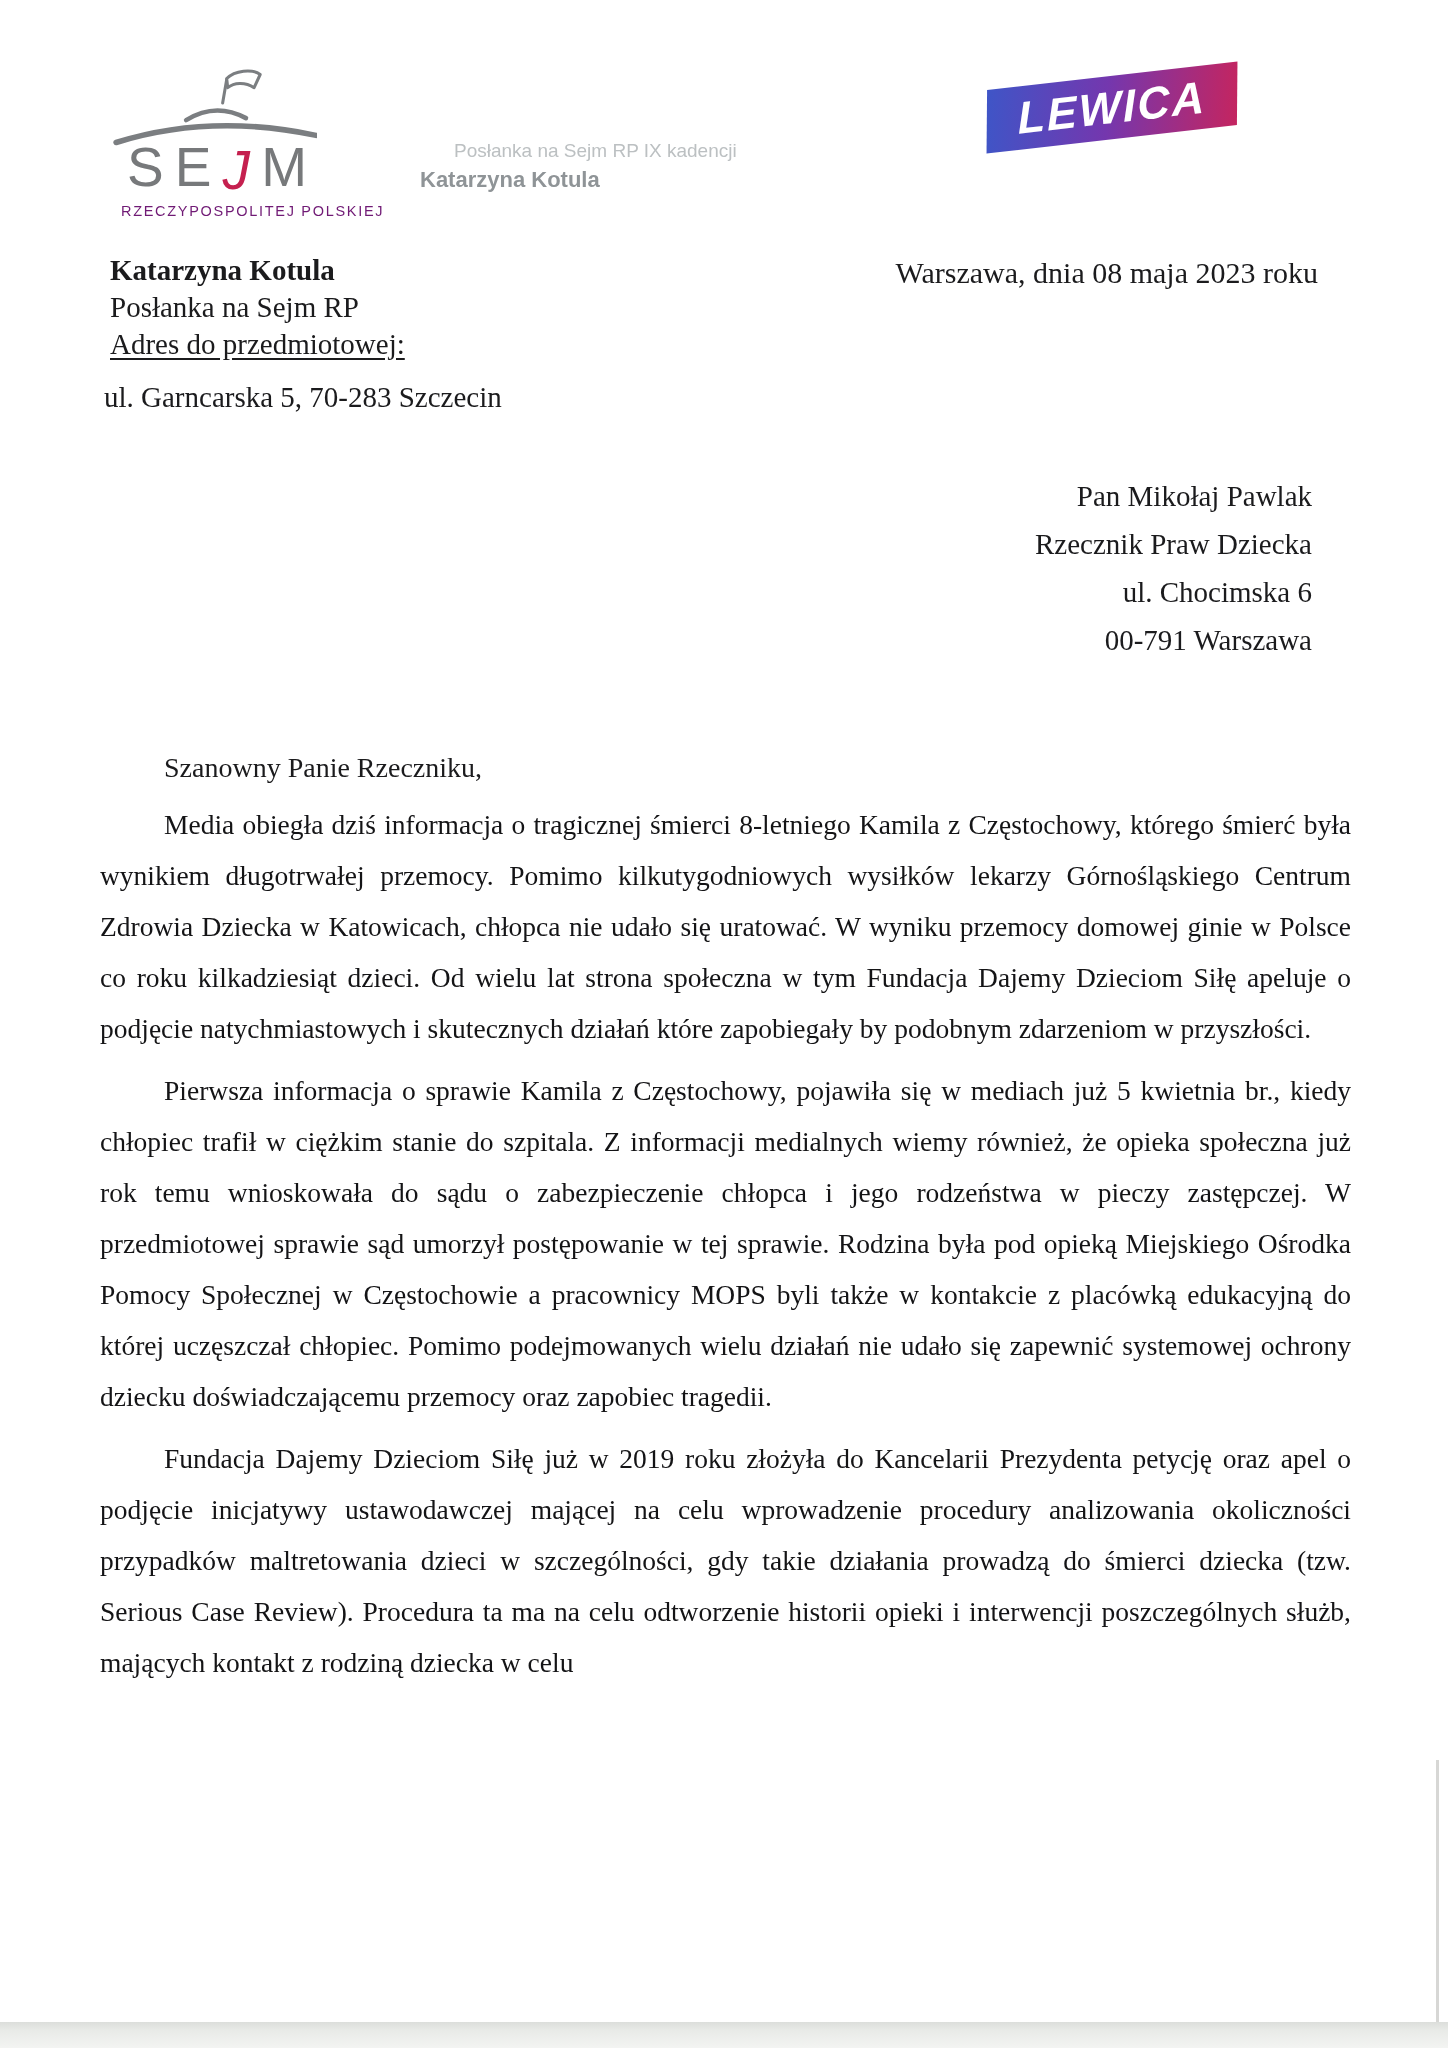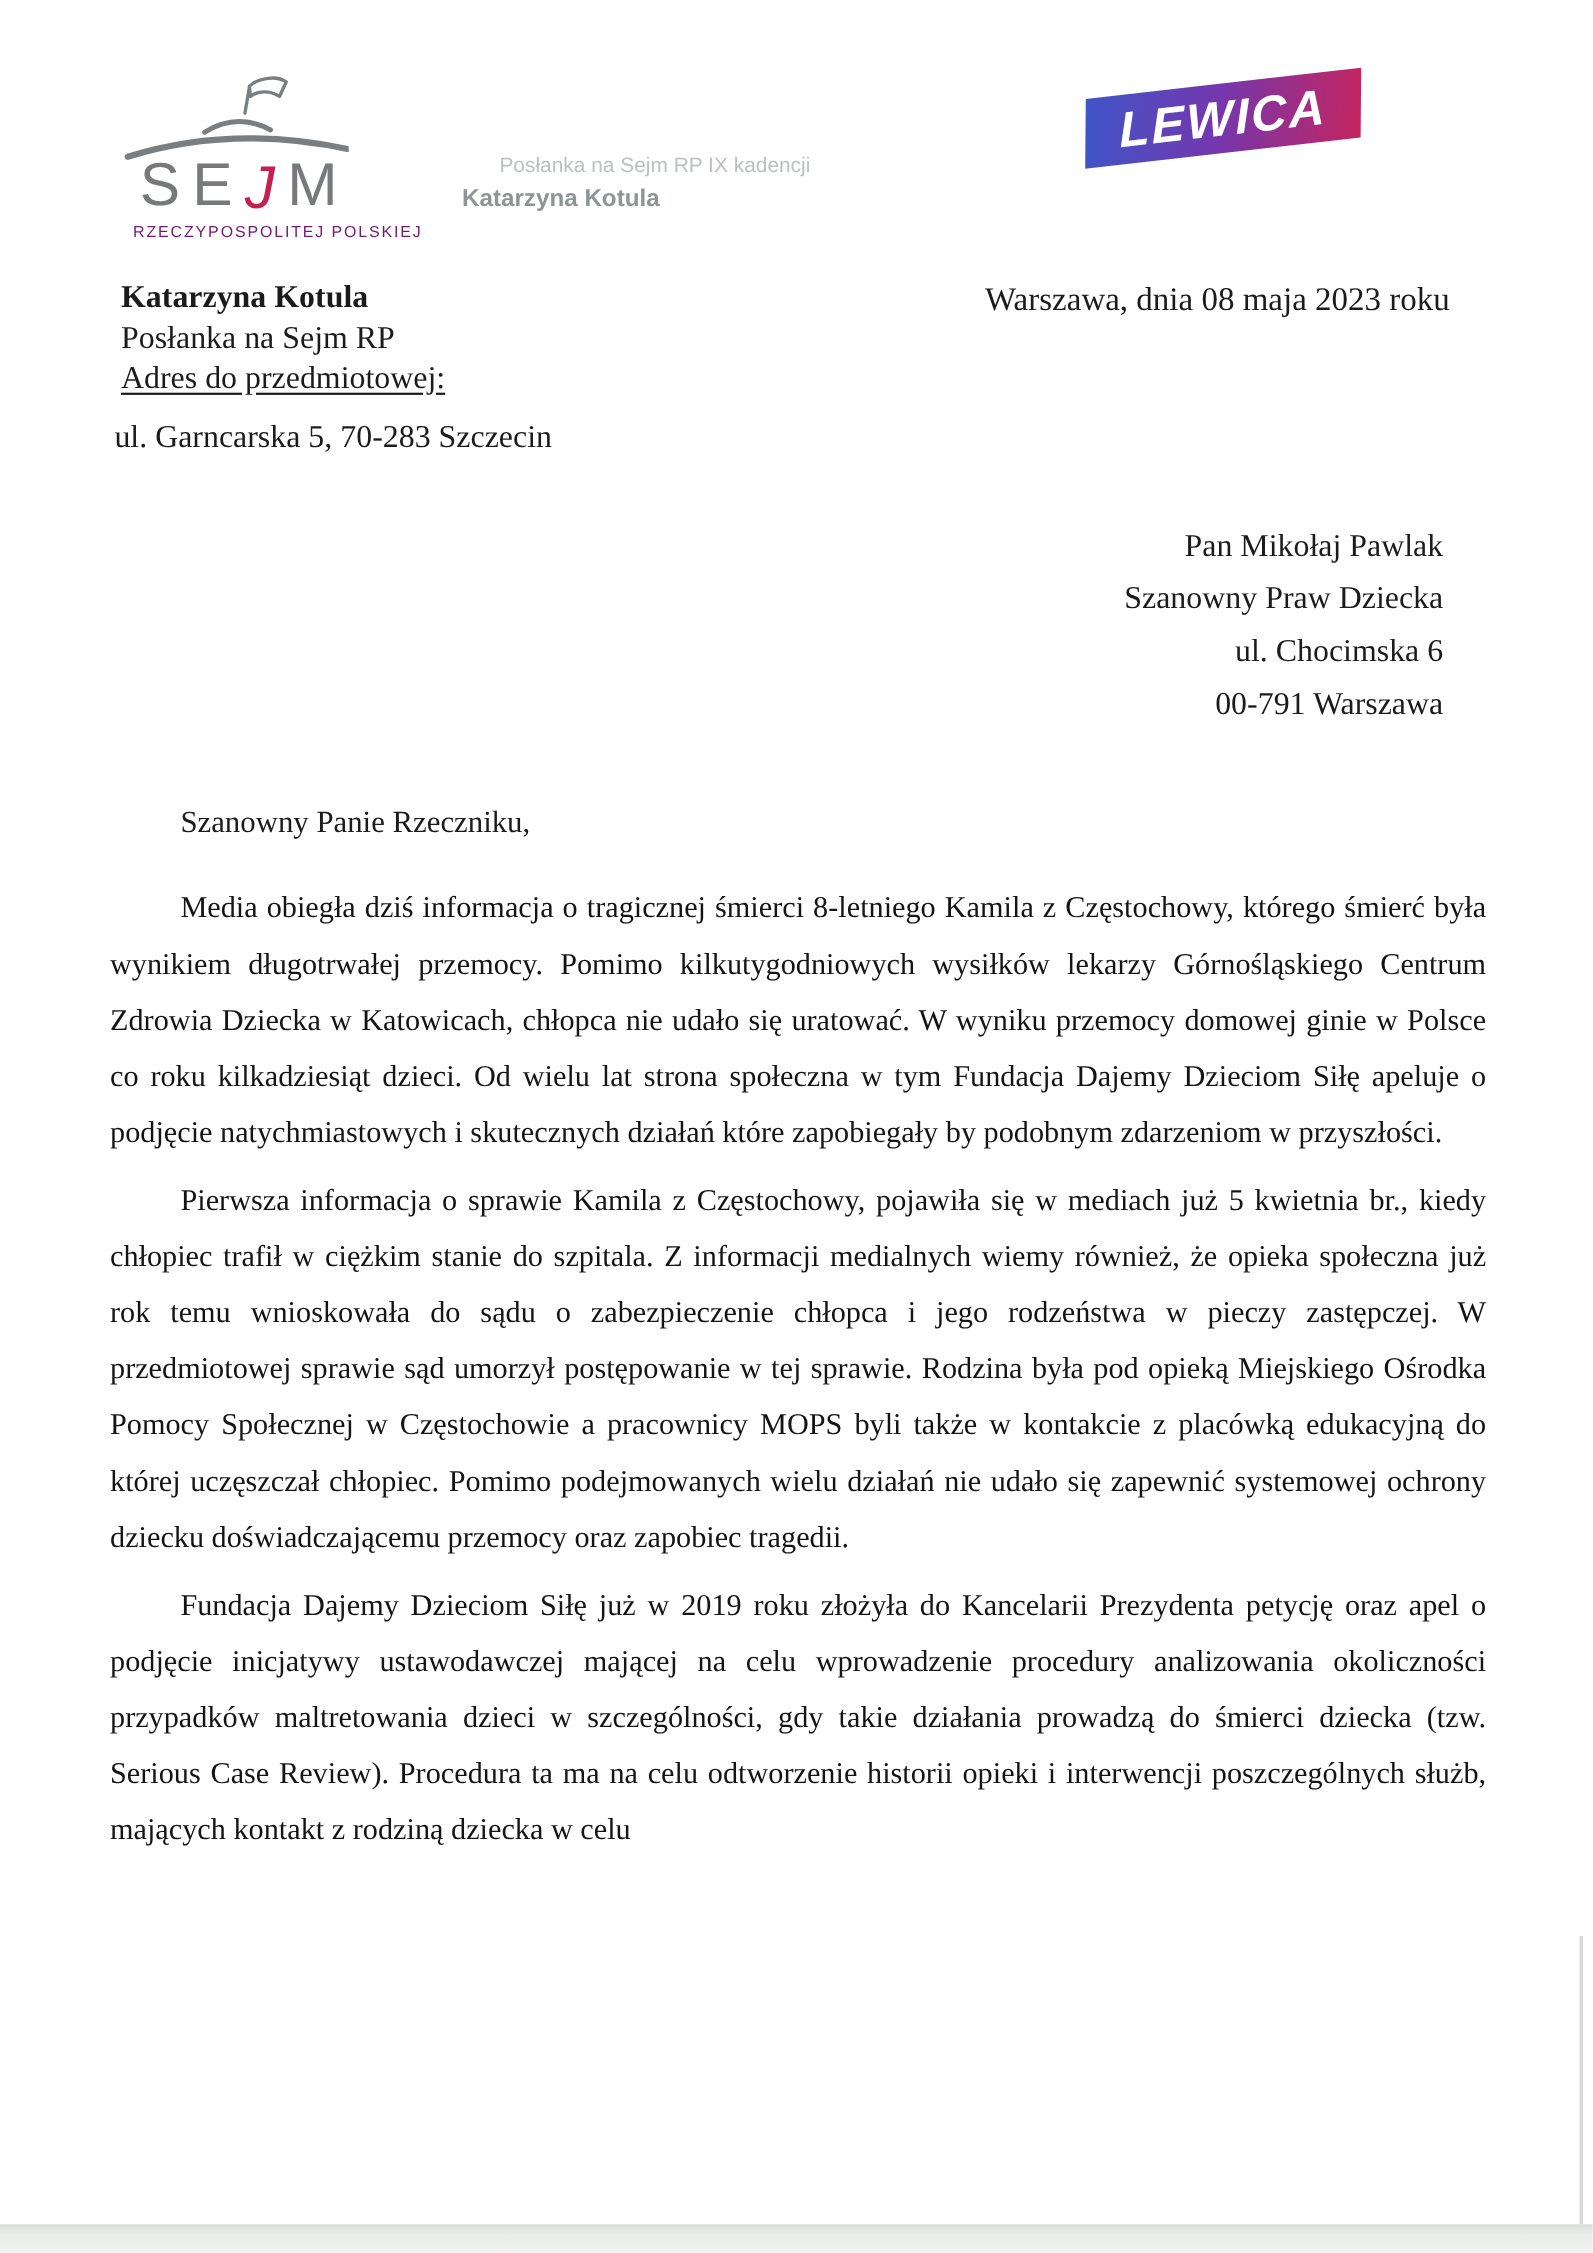--- a/index.html
+++ b/index.html
@@ -53,21 +53,21 @@
   .dateline { position:absolute; top:256px; right:130px; font-size:30px; }
 
   .sender { position:absolute; left:110px; top:252px; font-size:29px; line-height:37px; }
   .sender .name  { font-weight:700; }
   .sender .label { text-decoration:underline; text-underline-offset:4px; }
   .sender .addr  { margin-top:16px; margin-left:-6px; }
 
   .recipient { position:absolute; right:136px; top:472px; text-align:right; font-size:29px; line-height:48px; }
   .recipient .b { font-weight:400; }
 
-  .salutation { position:absolute; left:164px; top:732px; font-size:28px; }
+  .salutation { position:absolute; left:164px; top:752px; font-size:28px; }
 
   .body-text { position:absolute; left:100px; right:97px; top:799px; }
   .body-text p {
     margin:0 0 11px 0;
     font-size:27.5px; line-height:51px;
     text-align:justify; text-indent:64px;
     color:#141416;
   }
 
   
@@ -116,21 +116,21 @@
 
 <div class="sender">
   <div class="name">Katarzyna Kotula</div>
   <div class="role">Posłanka na Sejm RP</div>
   <div class="label">Adres do przedmiotowej:</div>
   <div class="addr">ul. Garncarska 5, 70-283 Szczecin</div>
 </div>
 
 <div class="recipient">
   <div class="b">Pan Mikołaj Pawlak</div>
-  <div class="b">Szanowny Praw Dziecka</div>
+  <div class="b">Rzecznik Praw Dziecka</div>
   <div>ul. Chocimska 6</div>
   <div>00-791 Warszawa</div>
 </div>
 
 <div class="salutation">Szanowny Panie Rzeczniku,</div>
 
 <div class="body-text">
   <p>Media obiegła dziś informacja o tragicznej śmierci 8-letniego Kamila z Częstochowy, którego śmierć była wynikiem długotrwałej przemocy. Pomimo kilkutygodniowych wysiłków lekarzy Górnośląskiego Centrum Zdrowia Dziecka w Katowicach, chłopca nie udało się uratować. W wyniku przemocy domowej ginie w Polsce co roku kilkadziesiąt dzieci. Od wielu lat strona społeczna w tym Fundacja Dajemy Dzieciom Siłę apeluje o podjęcie natychmiastowych i skutecznych działań które zapobiegały by podobnym zdarzeniom w przyszłości.</p>
   <p>Pierwsza informacja o sprawie Kamila z Częstochowy, pojawiła się w mediach już 5 kwietnia br., kiedy chłopiec trafił w ciężkim stanie do szpitala. Z informacji medialnych wiemy również, że opieka społeczna już rok temu wnioskowała do sądu o zabezpieczenie chłopca i jego rodzeństwa w pieczy zastępczej. W przedmiotowej sprawie sąd umorzył postępowanie w tej sprawie. Rodzina była pod opieką Miejskiego Ośrodka Pomocy Społecznej w Częstochowie a pracownicy MOPS byli także w kontakcie z placówką edukacyjną do której uczęszczał chłopiec. Pomimo podejmowanych wielu działań nie udało się zapewnić systemowej ochrony dziecku doświadczającemu przemocy oraz zapobiec tragedii.</p>
   <p>Fundacja Dajemy Dzieciom Siłę już w 2019 roku złożyła do Kancelarii Prezydenta petycję oraz apel o podjęcie inicjatywy ustawodawczej mającej na celu wprowadzenie procedury analizowania okoliczności przypadków maltretowania dzieci w szczególności, gdy takie działania prowadzą do śmierci dziecka (tzw. Serious Case Review). Procedura ta ma na celu odtworzenie historii opieki i interwencji poszczególnych służb, mających kontakt z rodziną dziecka w celu</p>

